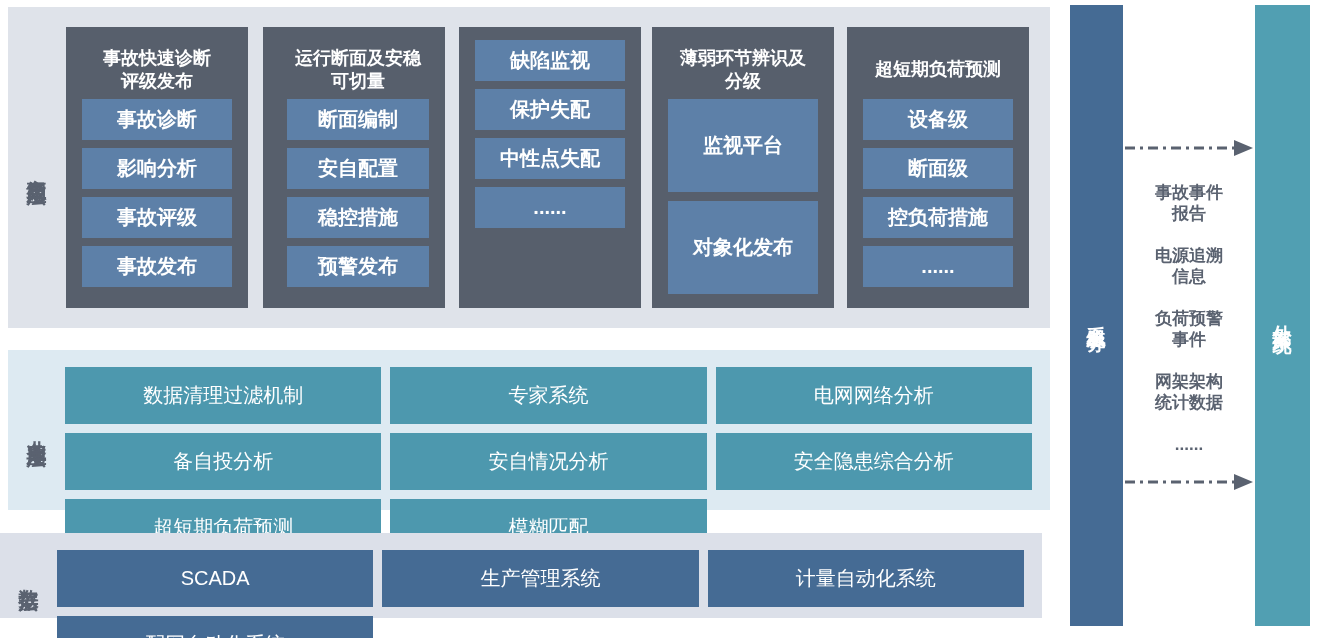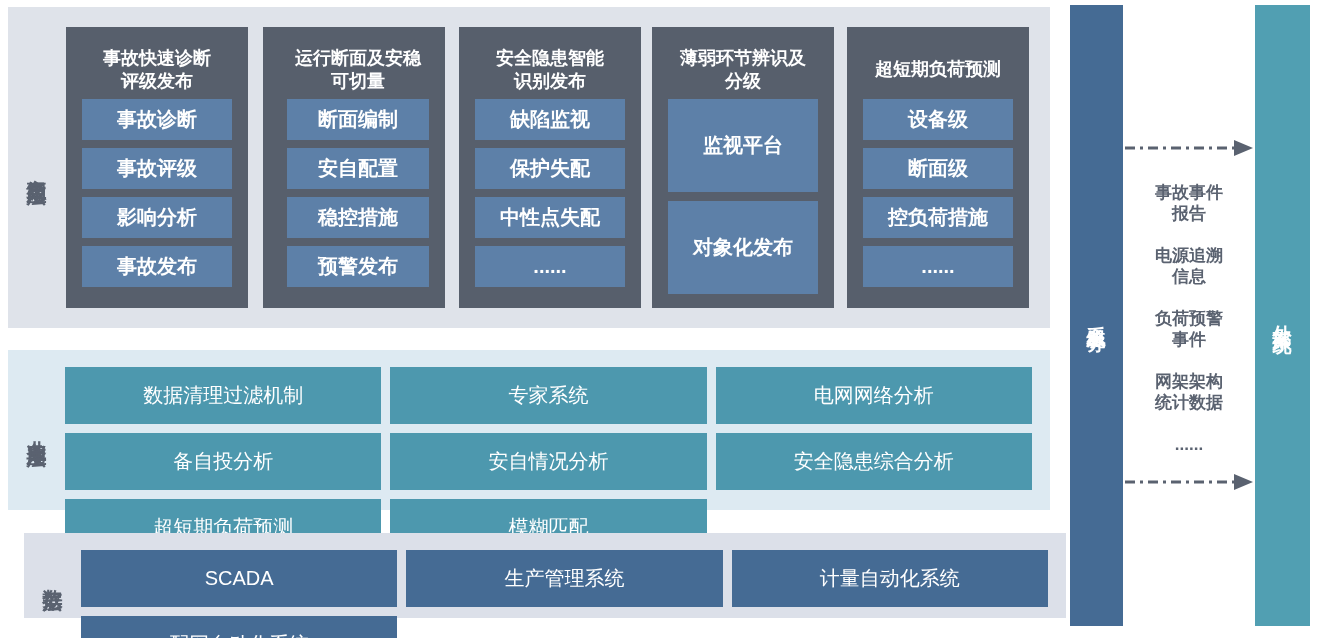--- a/index.html
+++ b/index.html
@@ -23,21 +23,21 @@
     position: relative;
     width: 1322px;
     height: 638px;
     background: #ffffff;
     overflow: hidden;
   }
 
   .panel { position: absolute; }
   .panel-top    { left: 8px; top: 7px;   width: 1042px; height: 321px; background: var(--panel-top-bg); }
   .panel-middle { left: 8px; top: 350px; width: 1042px; height: 160px; background: var(--panel-middle-bg); }
-  .panel-bottom { left: 24px; top: 533px; width: 1042px; height: 85px;  background: var(--panel-bottom-bg); }
+  .panel-bottom { left: 0; top: 533px; width: 1042px; height: 85px;  background: var(--panel-bottom-bg); }
 
   .v-label-zone {
     position: absolute; left: 0; top: 0; bottom: 0; width: 58px;
     display: flex; align-items: center; justify-content: center;
   }
   .v-label {
     writing-mode: vertical-rl; text-orientation: upright;
     font-size: 20px; font-weight: bold; color: var(--label-text);
     letter-spacing: 2px; line-height: 1;
   }
@@ -112,42 +112,38 @@
       <div class="v-label">高级应用层</div>
     </div>
     <div class="columns-wrap">
         <div class="app-column">
           <div class="col-header">
             <div>事故快速诊断</div>
             <div>评级发布</div>
           </div>
           <div class="col-items">
             <div class="col-item">事故诊断</div>
+            <div class="col-item">影响分析</div>
             <div class="col-item">事故评级</div>
-            <div class="col-item">影响分析</div>
             <div class="col-item">事故发布</div>
           </div>
         </div>
         <div class="app-column">
           <div class="col-header">
             <div>运行断面及安稳</div>
             <div>可切量</div>
           </div>
           <div class="col-items">
             <div class="col-item">断面编制</div>
             <div class="col-item">安自配置</div>
             <div class="col-item">稳控措施</div>
             <div class="col-item">预警发布</div>
           </div>
         </div>
         <div class="app-column">
-          <div class="col-header">
-            <div>安全隐患智能</div>
-            <div>识别发布</div>
-          </div>
           <div class="col-items">
             <div class="col-item">缺陷监视</div>
             <div class="col-item">保护失配</div>
             <div class="col-item">中性点失配</div>
             <div class="col-item">......</div>
           </div>
         </div>
         <div class="app-column tall">
           <div class="col-header">
             <div>薄弱环节辨识及</div>

